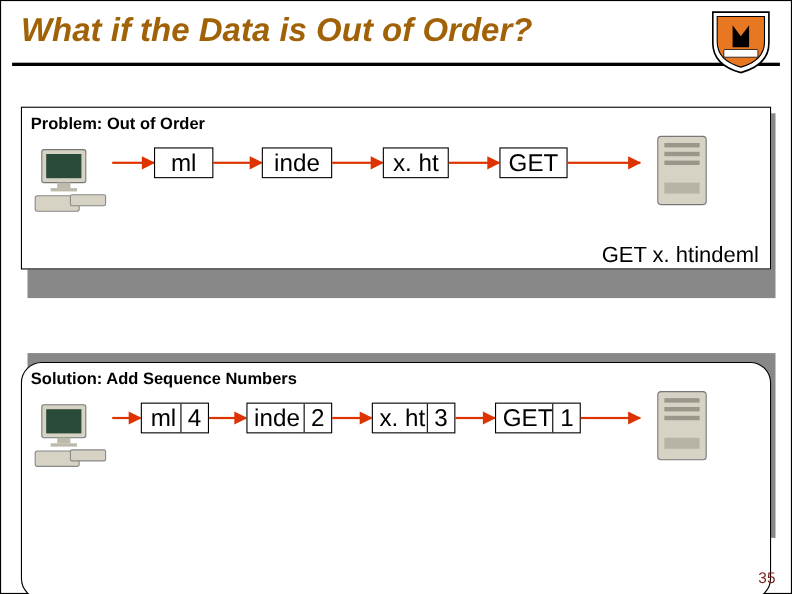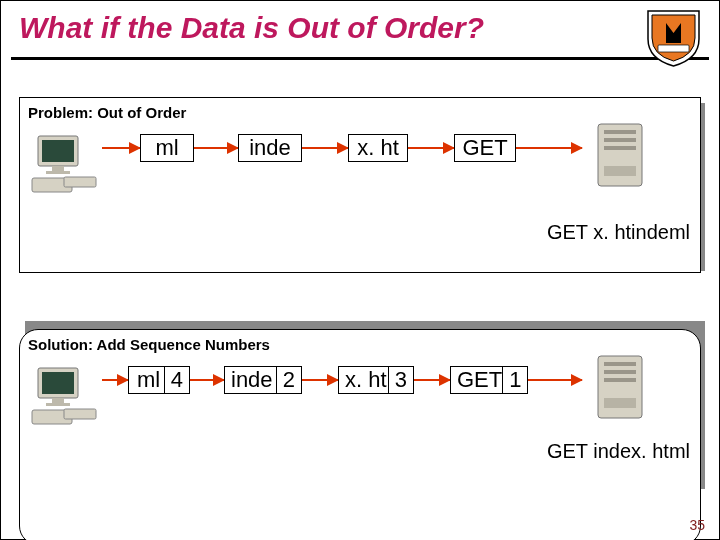--- a/index.html
+++ b/index.html
@@ -1,20 +1,20 @@
 <!DOCTYPE html>
 <html><head>
 <meta charset="utf-8">
 <style>
   * { box-sizing: border-box; }
   html, body { margin:0; padding:0; }
   body { width:720px; height:540px; background:#fff; font-family:Arial,Helvetica,sans-serif; position:relative; }
   .slide { width:720px; height:540px; border:1px solid #000; position:relative; background:#fff; }
   .title-wrap { padding:10px 18px 6px 18px; position:relative; }
-  .title { font-size:30px; font-weight:bold; font-style:italic; color:#be185d; }
+  .title { font-size:30px; font-weight:bold; font-style:italic; color:#a16207; }
   .title-underline { height:3px; background:#000; margin:6px 10px 0 10px; }
   .logo { position:absolute; top:8px; right:18px; width:55px; height:58px; }
   .panel { position:absolute; left:18px; right:18px; border:1px solid #000; background:#fff; }
   .panel-shadow { position:absolute; background:#888; }
   .panel-label { font-size:15px; font-weight:bold; position:absolute; top:6px; left:8px; }
   .row { position:absolute; top:36px; left:10px; right:10px; height:60px; }
   .comp { position:absolute; width:72px; height:60px; }
   .serv { position:absolute; width:60px; height:72px; }
   .pkt { position:absolute; height:28px; border:1px solid #000; background:#fff; display:flex; align-items:center; justify-content:center; }
   .pkt span { font-size:22px; }
@@ -36,21 +36,21 @@
         <path d="M2 2 H53 V30 Q53 50 27.5 57 Q2 50 2 30 Z" fill="#fff" stroke="#000" stroke-width="1.5"></path>
         <path d="M6 6 H49 V29 Q49 46 27.5 52 Q6 46 6 29 Z" fill="#e87722" stroke="#000" stroke-width="1"></path>
         <path d="M20 14 L27.5 24 L35 14 L35 34 L20 34 Z" fill="#000"></path>
         <rect x="12" y="36" width="31" height="7" rx="1" fill="#fff" stroke="#000" stroke-width="0.7"></rect>
       </svg>
     </div>
   </div>
   <div class="title-underline"></div>
 
   <div class="panel-shadow" style="left:24px; top:102px; width:680px; height:168px;"></div>
-  <div class="panel" style="top:96px; height:176px;">
+  <div class="panel" style="top:96px; height:148px;">
     <div class="panel-label">Problem: Out of Order</div>
     <div class="row">
 
       <div class="comp" style="left:0;">
         <svg viewBox="0 0 72 60">
           <rect x="8" y="2" width="40" height="30" rx="2" fill="#d6d2c4" stroke="#777"></rect>
           <rect x="12" y="6" width="32" height="22" fill="#2a4a3a"></rect>
           <rect x="22" y="32" width="12" height="5" fill="#bdb9ab"></rect>
           <rect x="16" y="37" width="24" height="3" fill="#bdb9ab"></rect>
           <rect x="2" y="44" width="40" height="14" rx="2" fill="#d6d2c4" stroke="#888"></rect>
@@ -138,17 +138,16 @@
       <div class="serv" style="left:560px; top:-14px;">
         <svg viewBox="0 0 60 72">
           <rect x="8" y="4" width="44" height="62" rx="3" fill="#d6d2c4" stroke="#777"></rect>
           <rect x="14" y="10" width="32" height="4" fill="#9a968a"></rect>
           <rect x="14" y="18" width="32" height="4" fill="#9a968a"></rect>
           <rect x="14" y="26" width="32" height="4" fill="#9a968a"></rect>
           <rect x="14" y="46" width="32" height="10" fill="#b7b3a5"></rect>
         </svg>
       </div>
     </div>
-    <div class="result" style="top:110px;">GET index. html</div>
   </div>
 
   <div class="pagenum">35</div>
 </div>
 
 </body></html>

